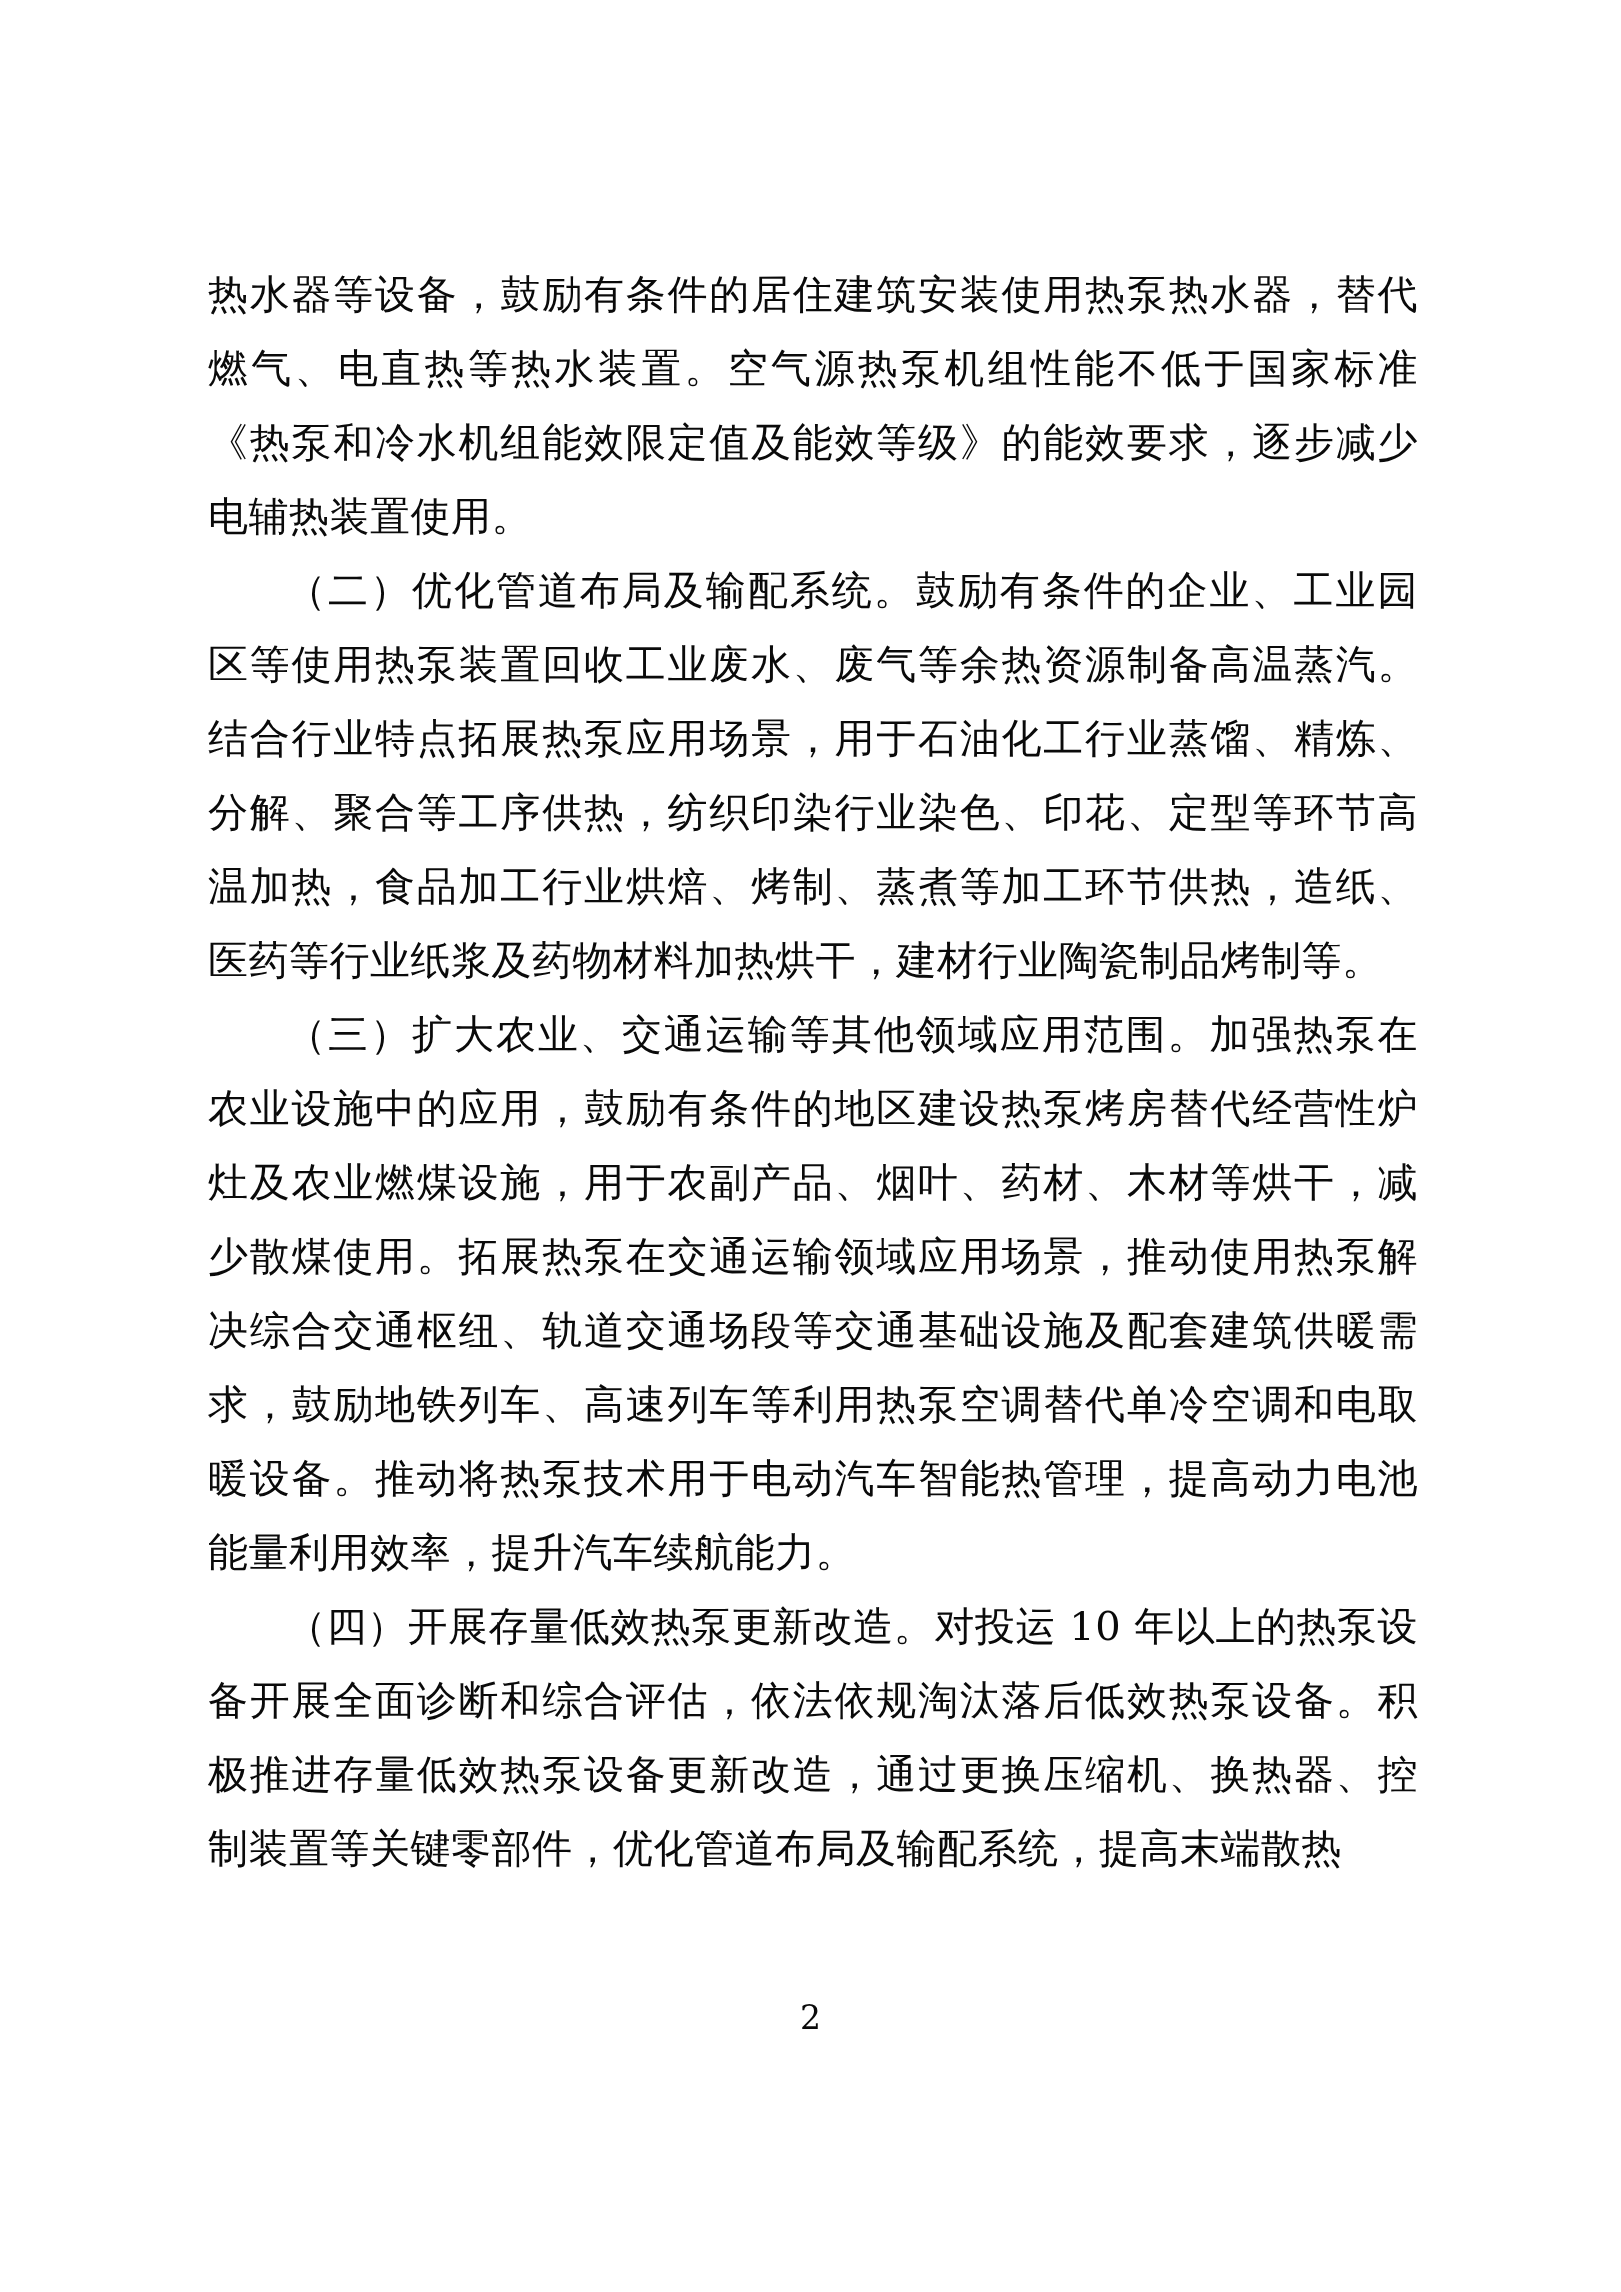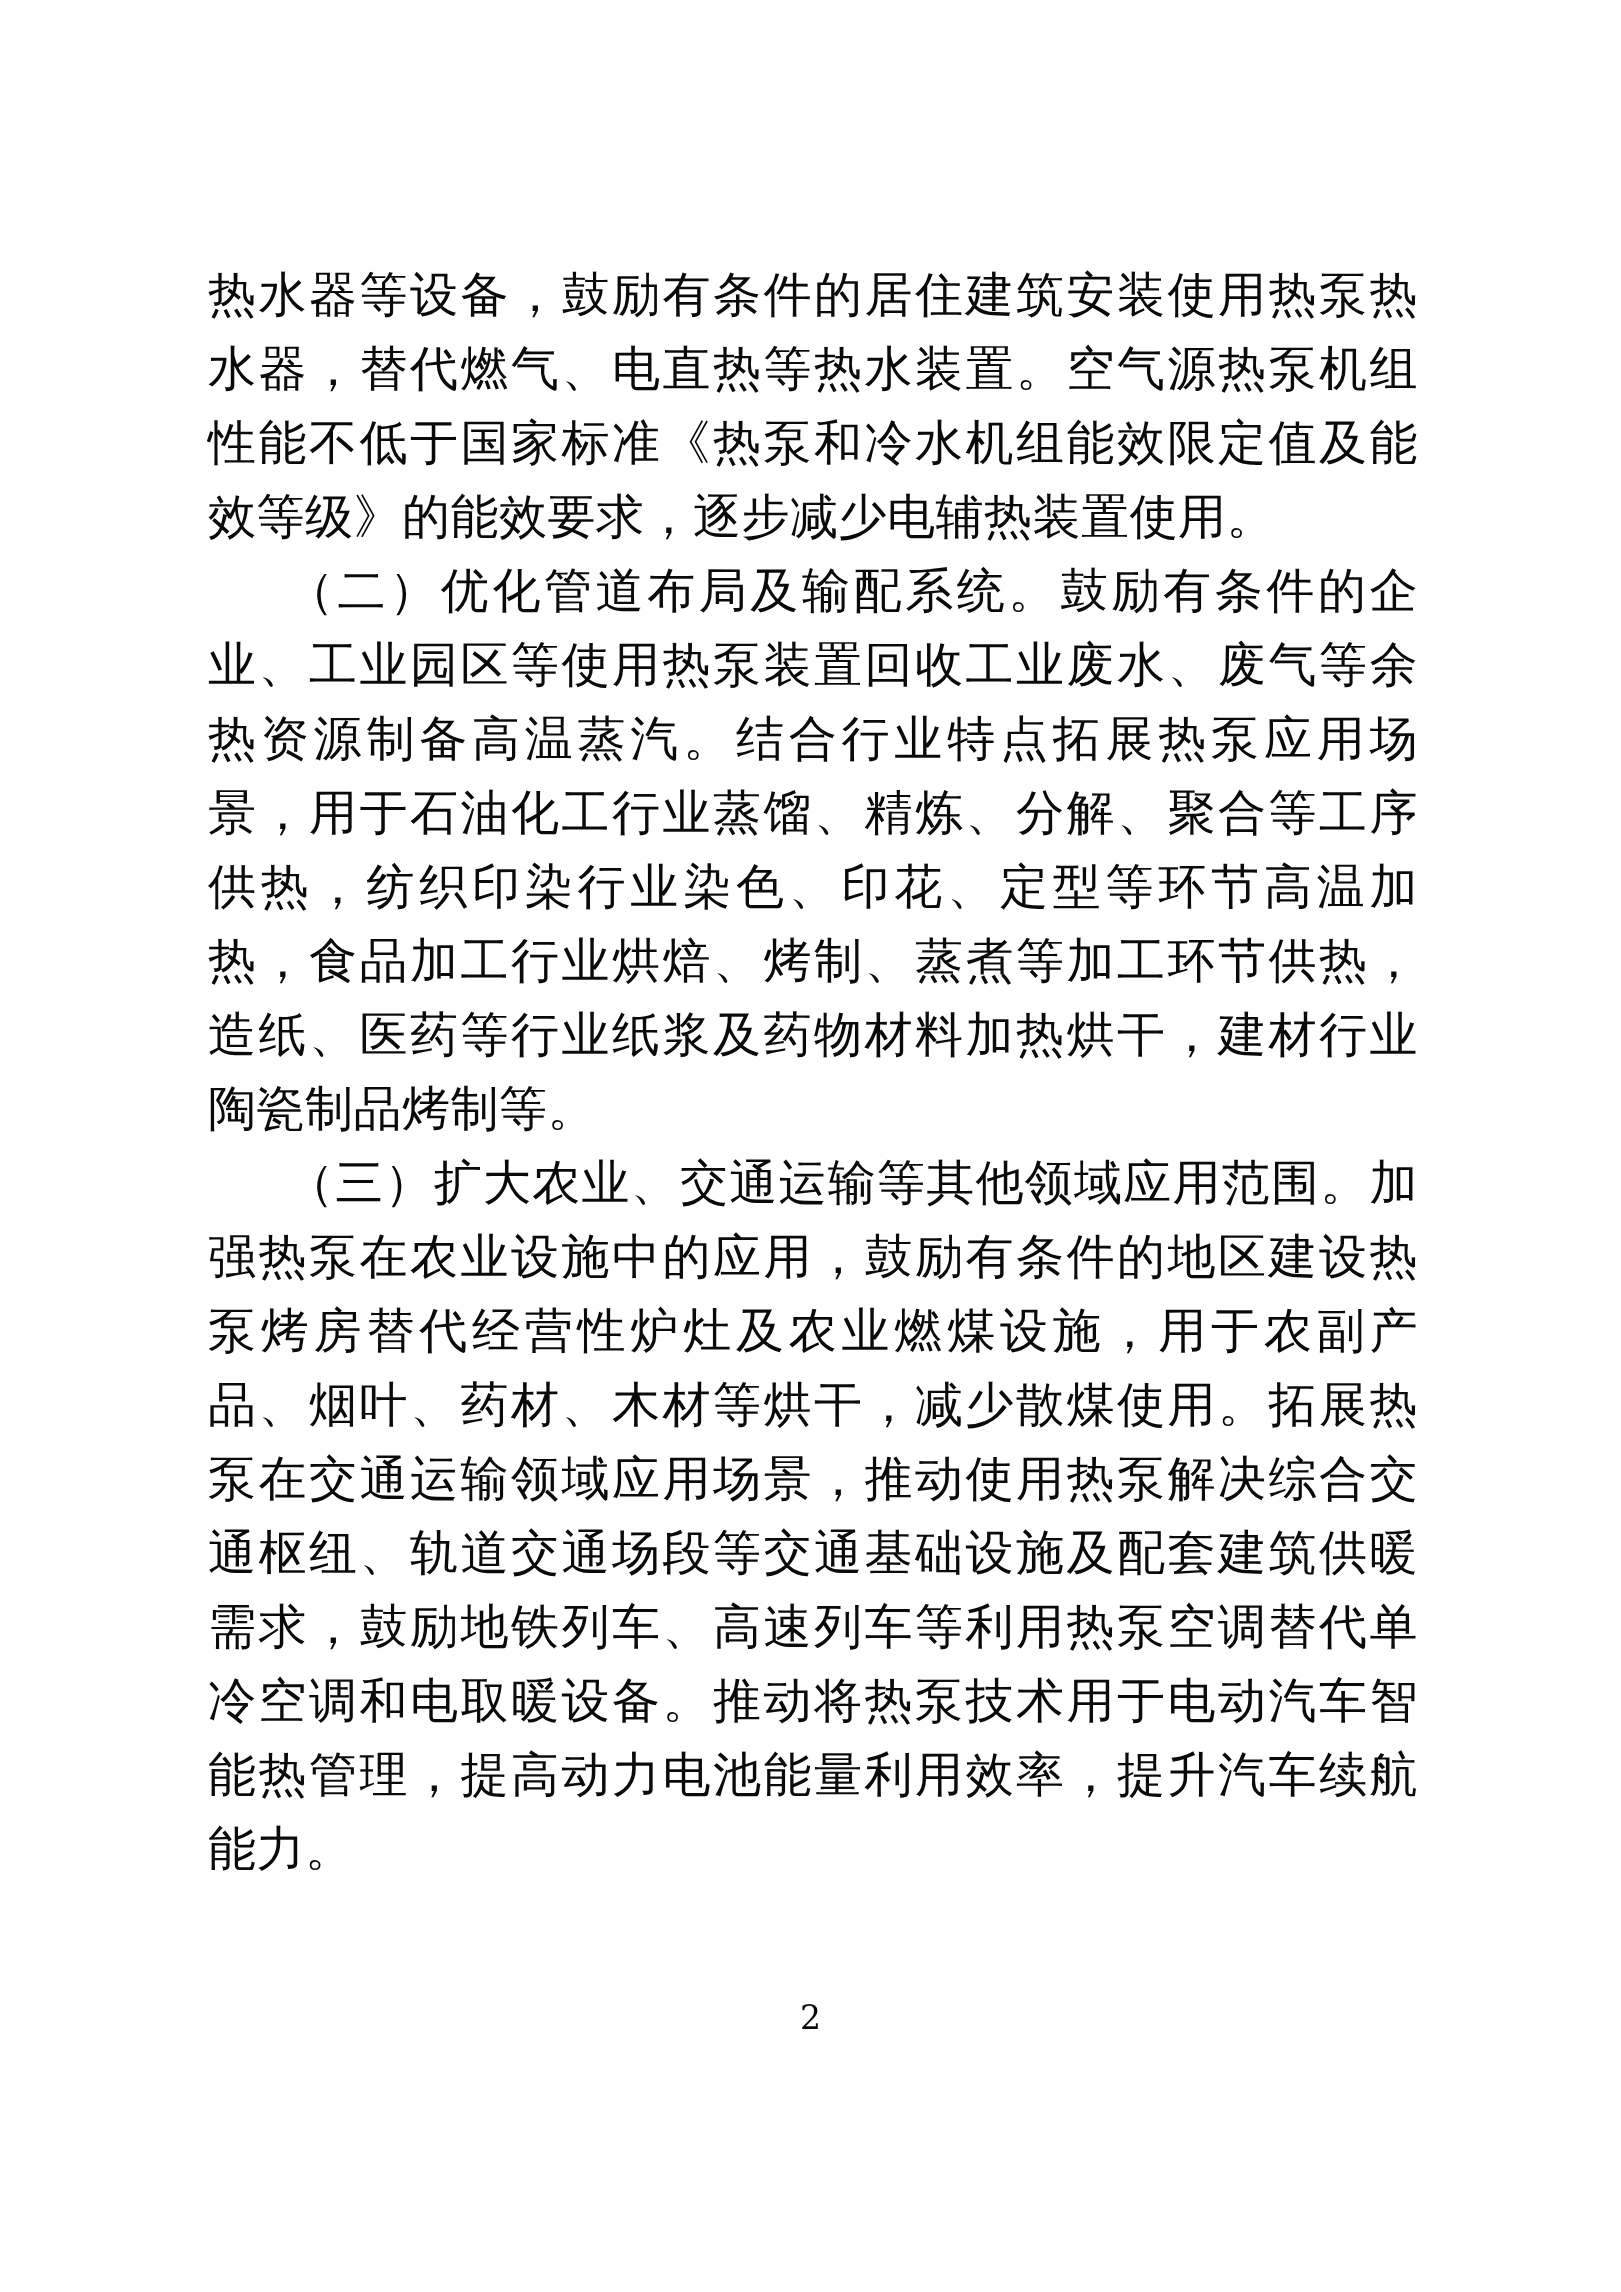--- a/index.html
+++ b/index.html
@@ -16,21 +16,21 @@
     overflow: hidden;
     font-family: "DejaVu Serif", "Liberation Serif", serif;
   }
   .content {
     position: absolute;
     left: 208px;
     top: 257px;
     width: 1210px;
   }
   .para {
-    font-size: 48px;
+    font-size: 40px;
     line-height: 74px;
     color: #0a0a0a;
     text-align: justify;
     text-justify: inter-ideograph;
     letter-spacing: 0.5px;
     margin: 0 0 0 0;
     white-space: pre-wrap;
     word-break: break-all;
   }
   .para.indent {
@@ -48,16 +48,17 @@
   }
 </style>
 </head>
 <body>
 
 <div class="page">
   <div class="content">
     <p class="para">热水器等设备，鼓励有条件的居住建筑安装使用热泵热水器，替代燃气、电直热等热水装置。空气源热泵机组性能不低于国家标准《热泵和冷水机组能效限定值及能效等级》的能效要求，逐步减少电辅热装置使用。</p>
     <p class="para indent">（二）优化管道布局及输配系统。鼓励有条件的企业、工业园区等使用热泵装置回收工业废水、废气等余热资源制备高温蒸汽。结合行业特点拓展热泵应用场景，用于石油化工行业蒸馏、精炼、分解、聚合等工序供热，纺织印染行业染色、印花、定型等环节高温加热，食品加工行业烘焙、烤制、蒸煮等加工环节供热，造纸、医药等行业纸浆及药物材料加热烘干，建材行业陶瓷制品烤制等。</p>
     <p class="para indent">（三）扩大农业、交通运输等其他领域应用范围。加强热泵在农业设施中的应用，鼓励有条件的地区建设热泵烤房替代经营性炉灶及农业燃煤设施，用于农副产品、烟叶、药材、木材等烘干，减少散煤使用。拓展热泵在交通运输领域应用场景，推动使用热泵解决综合交通枢纽、轨道交通场段等交通基础设施及配套建筑供暖需求，鼓励地铁列车、高速列车等利用热泵空调替代单冷空调和电取暖设备。推动将热泵技术用于电动汽车智能热管理，提高动力电池能量利用效率，提升汽车续航能力。</p>
+    <p class="para indent">（四）开展存量低效热泵更新改造。对投运 10 年以上的热泵设备开展全面诊断和综合评估，依法依规淘汰落后低效热泵设备。积极推进存量低效热泵设备更新改造，通过更换压缩机、换热器、控制装置等关键零部件，优化管道布局及输配系统，提高末端散热</p>
   </div>
   <div class="pagenum">2</div>
 </div>
 
 
 </body></html>

